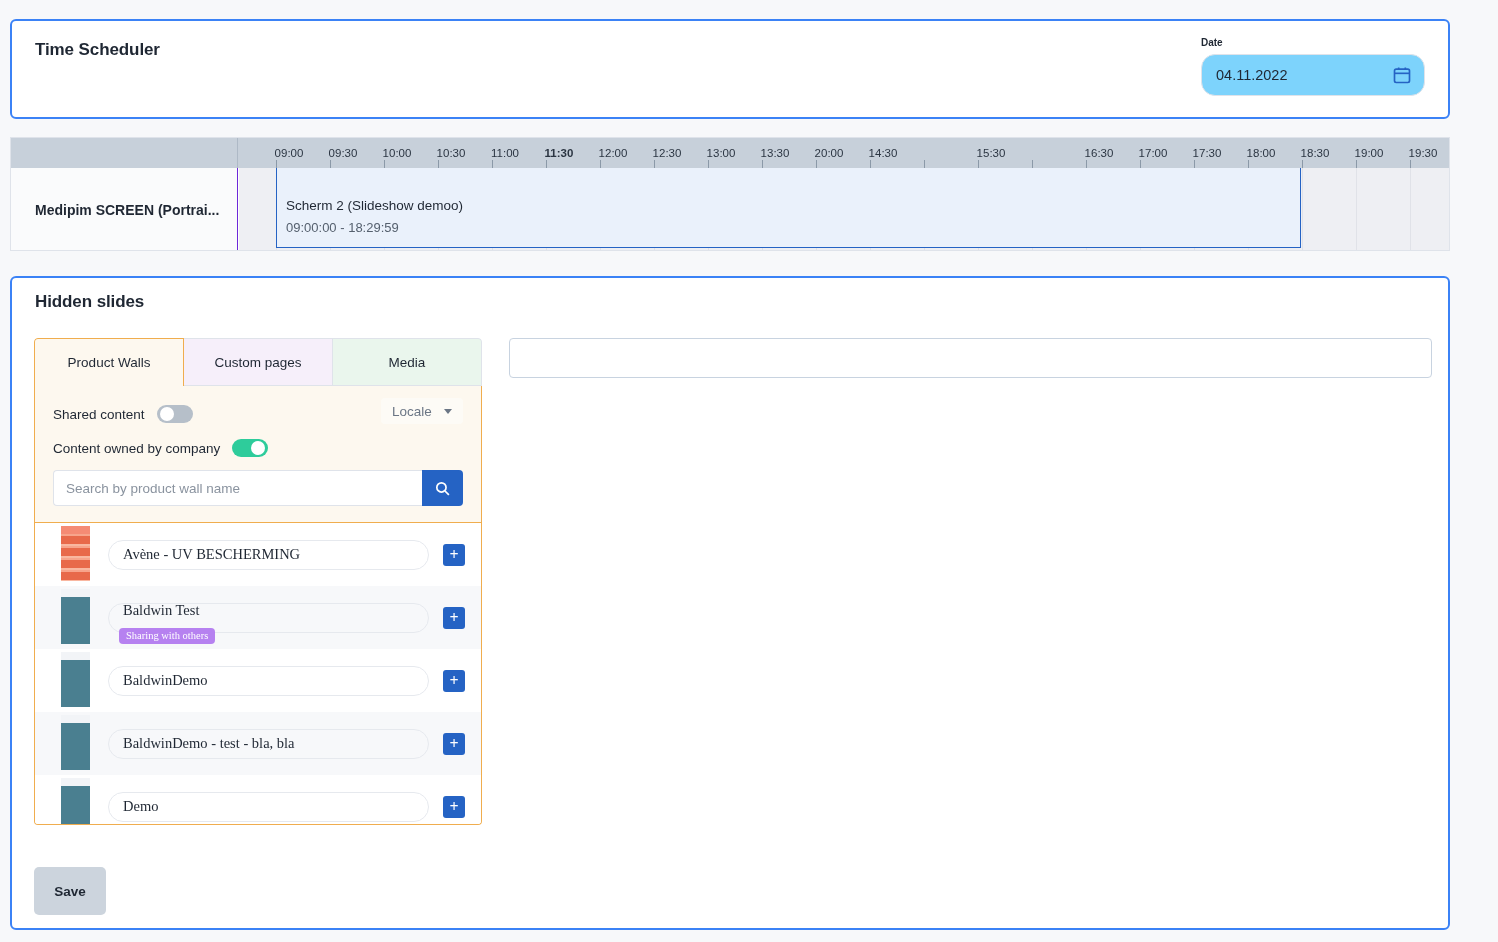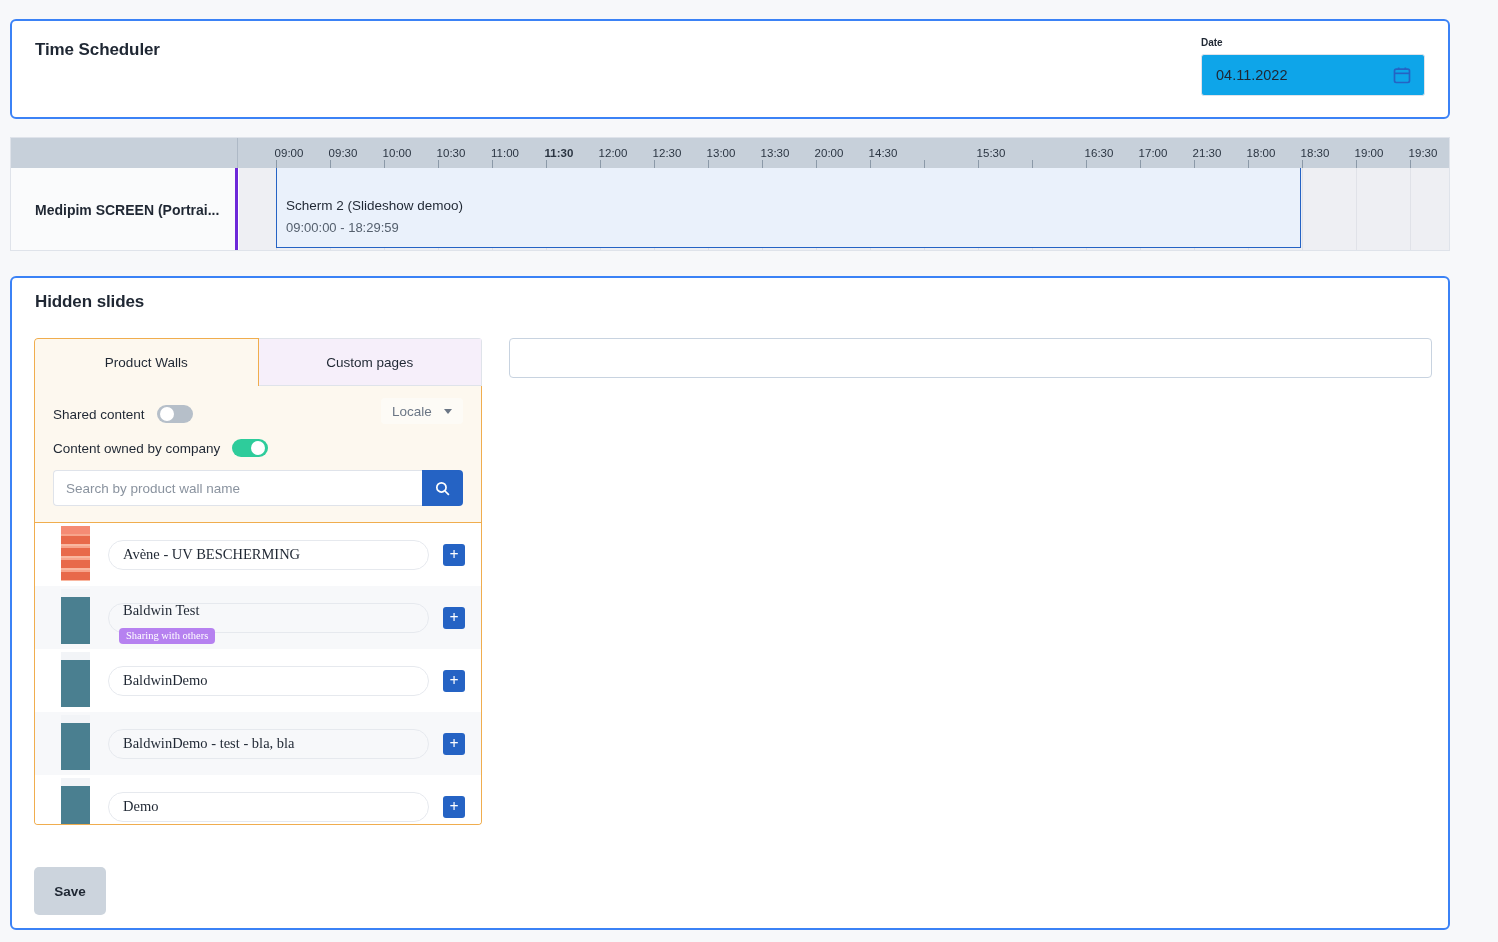--- a/index.html
+++ b/index.html
@@ -39,22 +39,22 @@
   }
   #date-label {
     font-size: 10px; font-weight: bold;
     color: #1f2733;
     margin-bottom: 6px;
   }
   #date-input-wrap {
     position: relative;
     height: 42px;
     border: 1px solid #dfe3ea;
-    border-radius: 3px;
-    background: #0ea5e9;
+    border-radius: 14px;
+    background: #7dd3fc;
     display: flex; align-items: center;
   }
   #date-value {
     padding-left: 14px;
     font-size: 14.5px;
     color: #1f2733;
   }
   #calendar-icon {
     position: absolute; right: 12px; top: 50%;
     transform: translateY(-50%);
@@ -95,21 +95,21 @@
     position: absolute;
     top: 22px;
     width: 1px; height: 8px;
     background: #8b99a8;
   }
   #row-label-cell {
     position: absolute;
     left: 0; top: 30px;
     width: 227px; height: 83px;
     background: #fafbfc;
-    border-right: 3px solid #6d28d9;
+    border-right: 1px solid #6d28d9;
     display: flex; align-items: center;
   }
   #row-label-text {
     padding-left: 24px;
     font-size: 14px; font-weight: bold;
     color: #1f2733;
   }
   #lane {
     position: absolute;
     left: 228px; top: 30px;
@@ -431,21 +431,21 @@
         <div class="tick-label" style="left: 874px; margin-top: 24px;">15:00</div>
         <div class="tick-mark" style="left: 913px;"></div>
         <div class="tick-label" style="left: 967px;">15:30</div>
         <div class="tick-mark" style="left: 967px;"></div>
         <div class="tick-label" style="left: 1012px; margin-top: 21px;">16:00</div>
         <div class="tick-mark" style="left: 1021px;"></div>
         <div class="tick-label" style="left: 1075px;">16:30</div>
         <div class="tick-mark" style="left: 1075px;"></div>
         <div class="tick-label" style="left: 1129px;">17:00</div>
         <div class="tick-mark" style="left: 1129px;"></div>
-        <div class="tick-label" style="left: 1183px;">21:30</div>
+        <div class="tick-label" style="left: 1183px;">17:30</div>
         <div class="tick-mark" style="left: 1183px;"></div>
         <div class="tick-label" style="left: 1237px;">18:00</div>
         <div class="tick-mark" style="left: 1237px;"></div>
         <div class="tick-label" style="left: 1291px;">18:30</div>
         <div class="tick-mark" style="left: 1291px;"></div>
         <div class="tick-label" style="left: 1345px;">19:00</div>
         <div class="tick-mark" style="left: 1345px;"></div>
         <div class="tick-label" style="left: 1399px;">19:30</div>
         <div class="tick-mark" style="left: 1399px;"></div>
       </div>
@@ -491,20 +491,23 @@
 
     <div id="picker">
 
       <div id="tabs">
         <div class="tab t0">
           <span>Product Walls</span>
         </div>
         <div class="tab t1">
           <span>Custom pages</span>
         </div>
+        <div class="tab t2">
+          <span>Media</span>
+        </div>
       </div>
 
       <div id="filters">
         <div class="filter-row">
           <span class="filter-label">Shared content</span>
           <span class="toggle off">
               <span class="knob"></span>
             </span>
         </div>
         <div class="filter-row">

